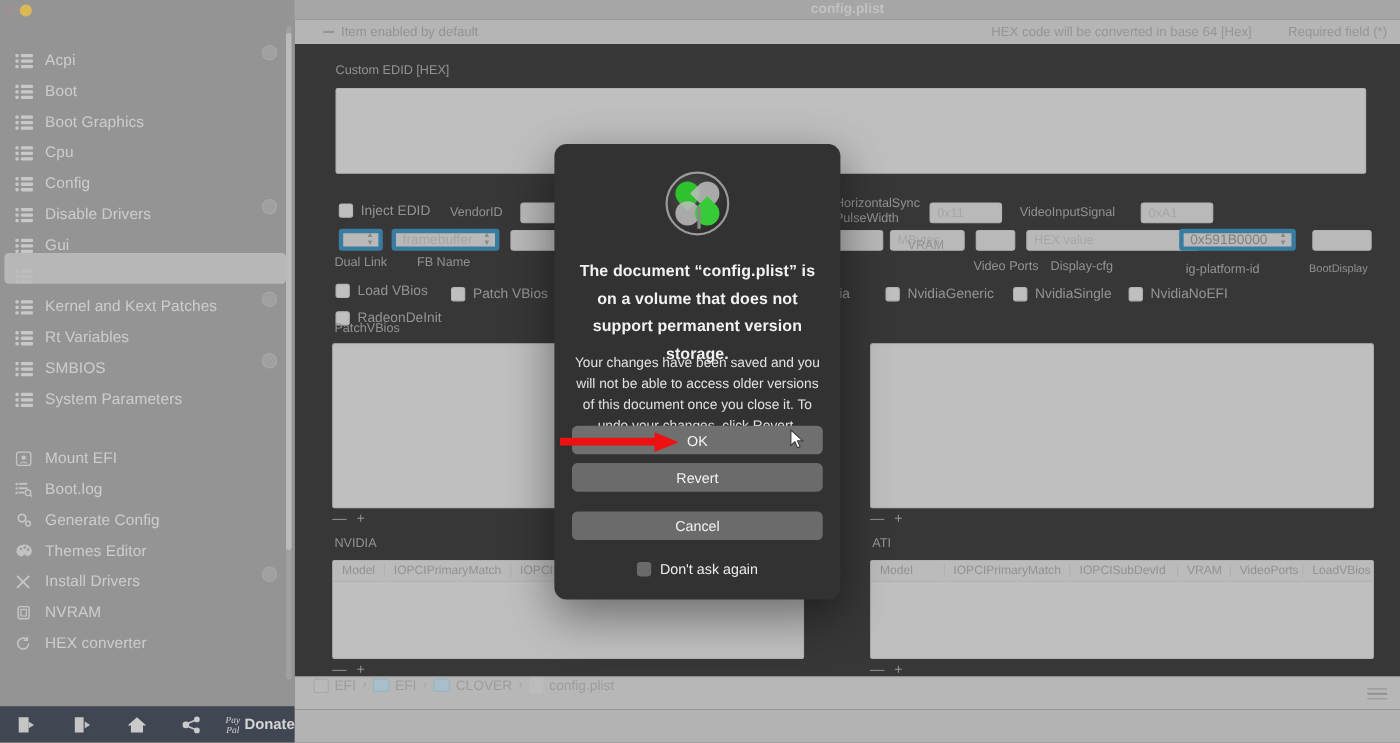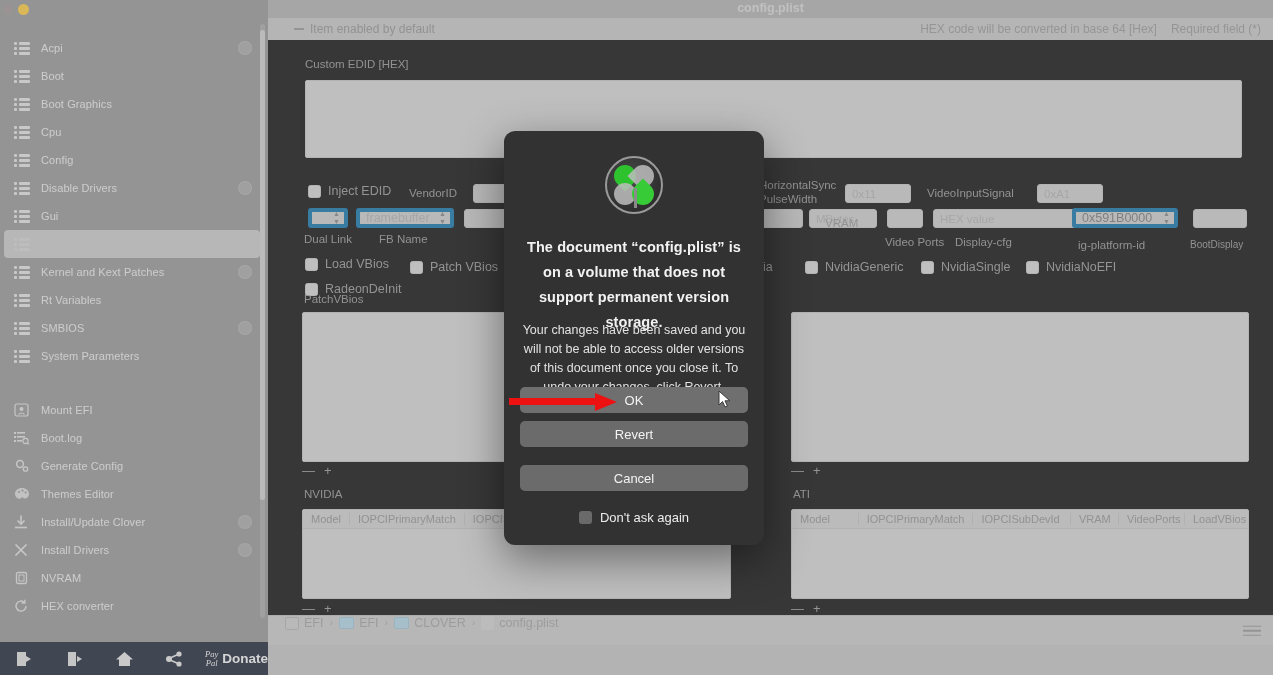--- a/index.html
+++ b/index.html
@@ -31,25 +31,25 @@
     background: #f7c331;
   }
   .traffic.dim1 { left: 3px; background: #a38a8a; opacity:.45; width:10px; height:10px;}
   .sidebar-scroll {
     position: absolute; left: 0; top: 18px;
     width: 268px; height: 624px;
     overflow: hidden;
   }
   .nav-item {
     position: relative;
-    display: flex; align-items: center;
+    display: flex; align-items: flex-end;
     height: 28px;
     padding-left: 14px;
     color: #e3e3e3;
-    font-size: 11px;
+    font-size: 14px;
     letter-spacing: .1px;
   }
   .nav-item.selected {
     background: #c3c3c3;
     color: #c3c3c3;
     margin: 0 8px 0 4px;
     border-radius: 4px;
     padding-left: 10px;
   }
   .nav-item.selected .nav-icon { opacity: .25; }
@@ -131,21 +131,21 @@
   }
   .subbar {
     position: absolute; left: 0; top: 0; width: 1005px; height: 22px;
     background: #c0c0c0;
     display: flex; align-items: center;
   }
   .dash { margin-left: 26px; margin-right: 6px; width: 10px; height: 2px; background:#8d8d8d; }
   .subbar-label { font-size: 12px; color: #8a8a8a; }
   .hint-right {
     position: absolute; right: 12px; top: 4px;
-    display: flex; gap: 14px; font-size: 12px; color: #8f8f8f;
+    display: flex; gap: 33px; font-size: 12px; color: #8f8f8f;
   }
 
   .field-label { font-size: 11.5px; color: #8b8b8b; }
   .group-label { font-size: 11.5px; color: #8b8b8b; }
 
   .edid-box {
     position: absolute; left: 37px; top: 62px;
     width: 937px; height: 78px;
     background: #cfcfcf;
     border: 1px solid #bdbdbd;
@@ -482,31 +482,20 @@
               <circle cx="5" cy="5" r="1.1" fill="#8e8e8e"></circle>
               <circle cx="8.5" cy="3.7" r="1.1" fill="#8e8e8e"></circle>
               <circle cx="11.6" cy="5.5" r="1.1" fill="#8e8e8e"></circle>
             </svg>
         </span>
         <span>Themes Editor</span>
       </div>
       <div class="nav-item">
         <span class="nav-icon">
           <svg width="16" height="14" viewBox="0 0 16 14">
-              <line x1="7" y1="0.5" x2="7" y2="8" stroke="#e0e0e0" stroke-width="1.6"></line>
-              <path d="M3.5 5.5 L7 9 L10.5 5.5" fill="none" stroke="#e0e0e0" stroke-width="1.6"></path>
-              <line x1="1" y1="12.5" x2="13" y2="12.5" stroke="#e0e0e0" stroke-width="1.6"></line>
-            </svg>
-        </span>
-        <span>Install/Update Clover</span>
-        <span class="badge"></span>
-      </div>
-      <div class="nav-item">
-        <span class="nav-icon">
-          <svg width="16" height="14" viewBox="0 0 16 14">
               <line x1="1.5" y1="1.5" x2="12.5" y2="12.5" stroke="#e0e0e0" stroke-width="1.7"></line>
               <line x1="12.5" y1="1.5" x2="1.5" y2="12.5" stroke="#e0e0e0" stroke-width="1.7"></line>
             </svg>
         </span>
         <span>Install Drivers</span>
         <span class="badge"></span>
       </div>
       <div class="nav-item">
         <span class="nav-icon">
           <svg width="16" height="14" viewBox="0 0 16 14">

